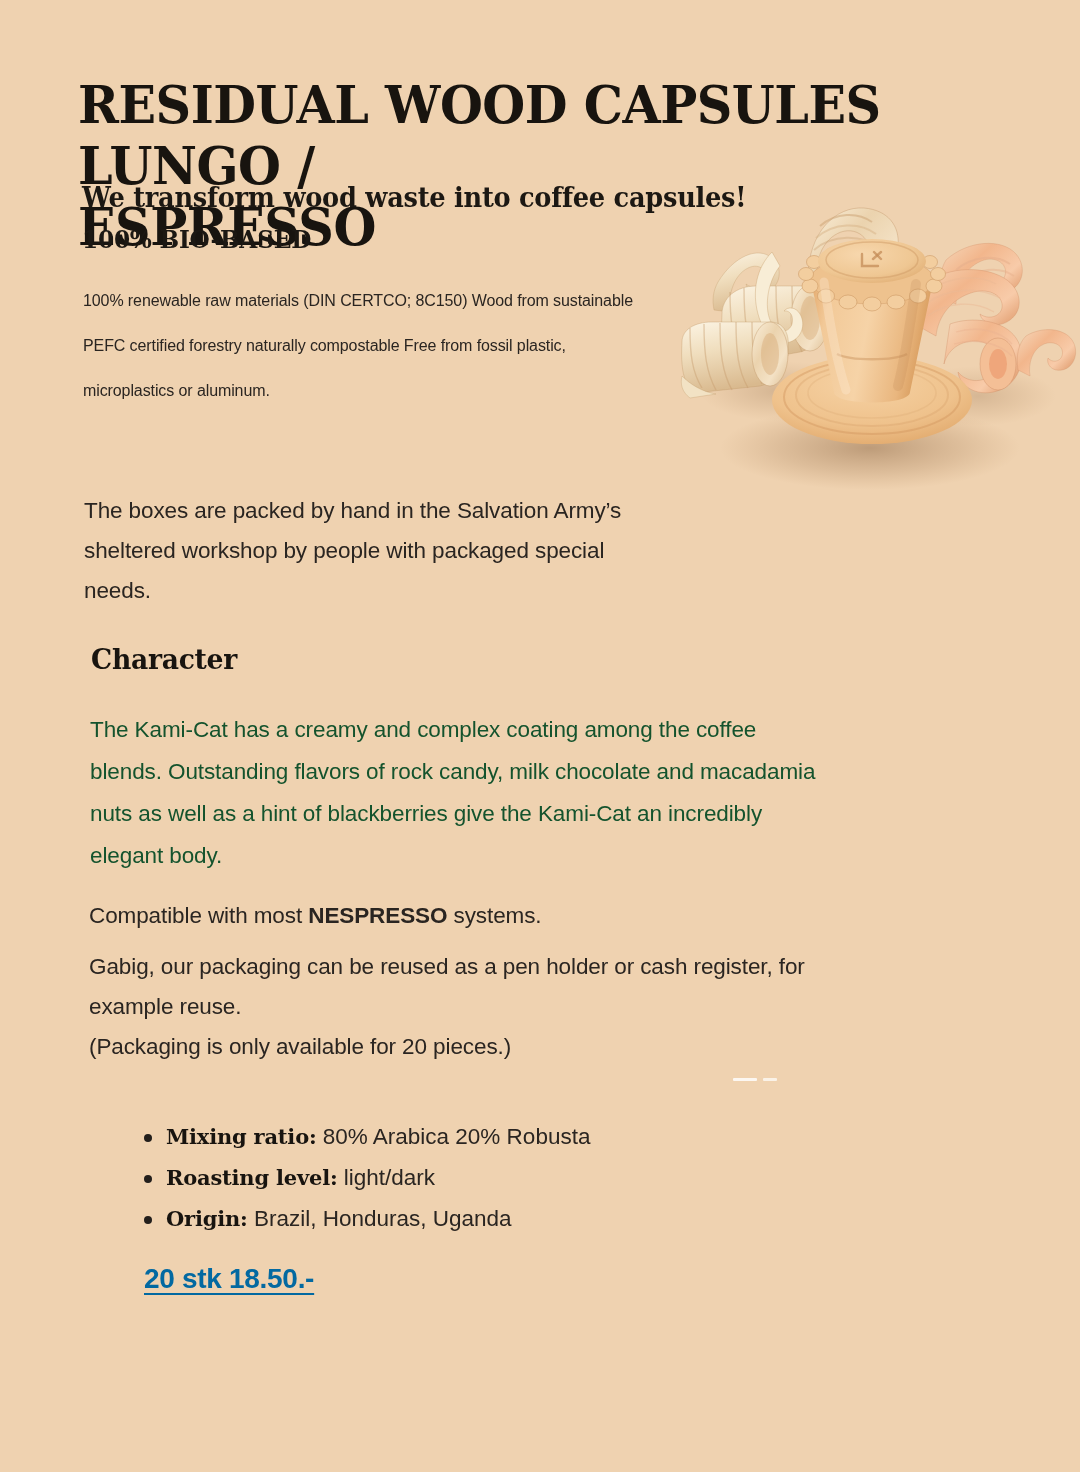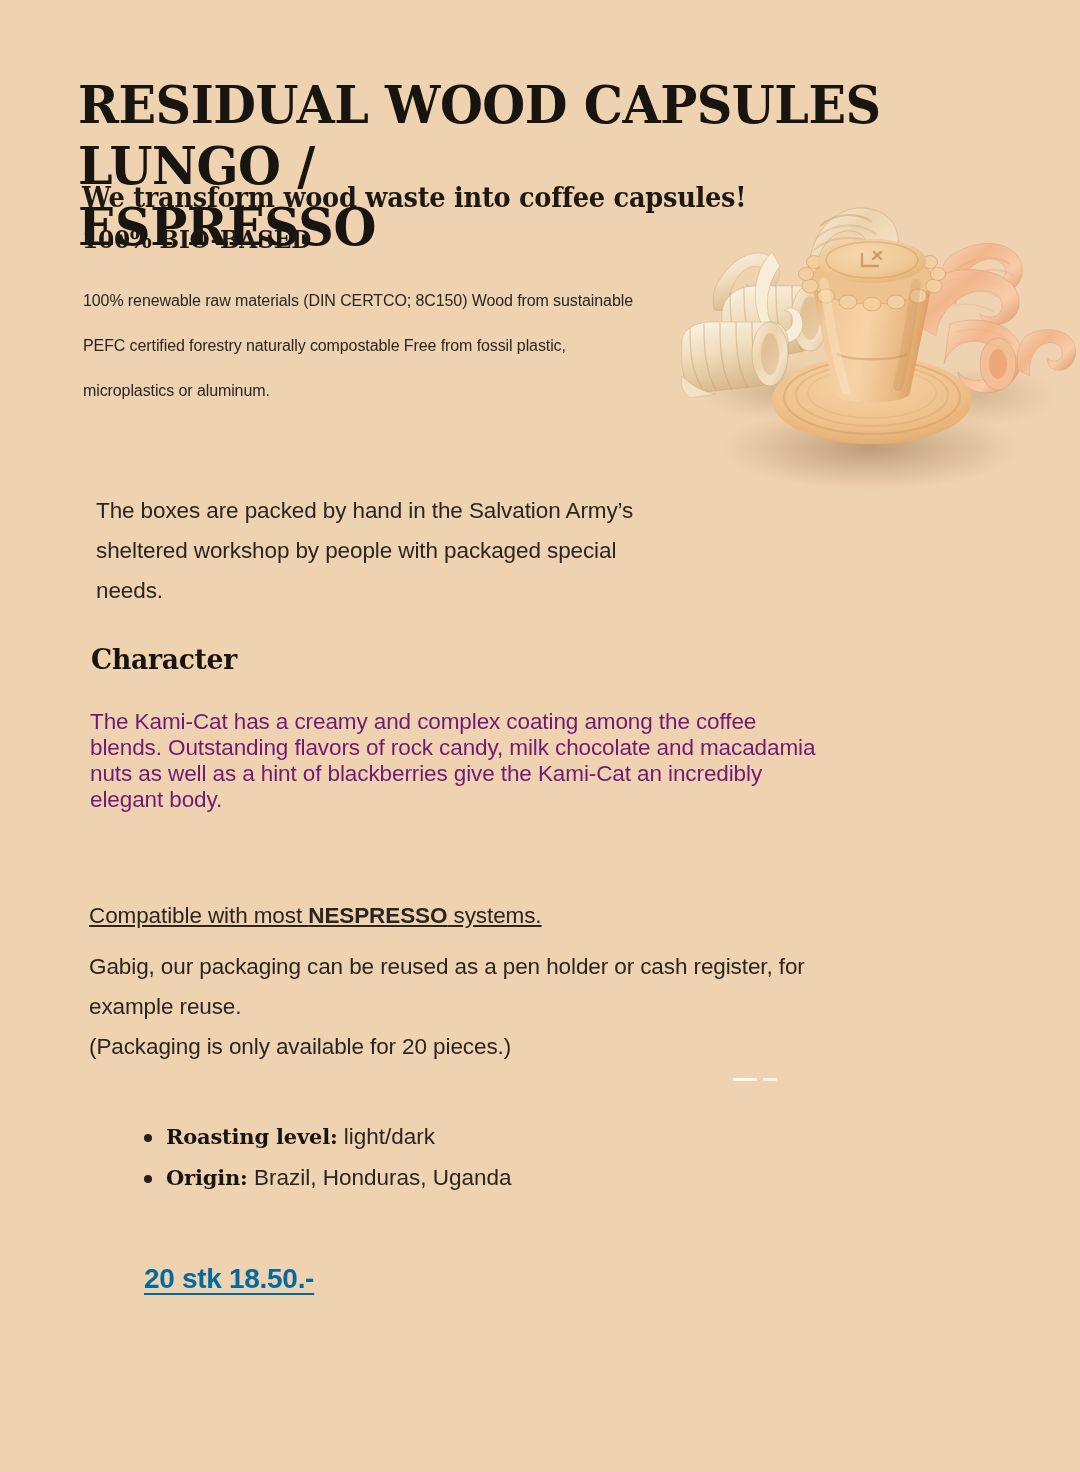--- a/index.html
+++ b/index.html
@@ -72,21 +72,21 @@
     top: 262px;
     width: 560px;
     font-size: 16px;
     line-height: 45px;
     color: #2a2521;
     letter-spacing: -0.1px;
   }
 
   .para-b {
     position: absolute;
-    left: 96px;
+    left: 84px;
     top: 468px;
     width: 560px;
     font-size: 22.5px;
     line-height: 40px;
     color: #2a2521;
     letter-spacing: -0.1px;
   }
 
   .character-head {
     position: absolute;
@@ -97,35 +97,34 @@
     transform: scaleX(0.95);
     transform-origin: left top;
   }
 
   .para-c {
     position: absolute;
     left: 90px;
     top: 686px;
     width: 740px;
     font-size: 22.5px;
-    line-height: 26px;
-    color: #701a75;
+    line-height: 42px;
+    color: #14532d;
     letter-spacing: -0.1px;
   }
 
   .para-d {
     position: absolute;
     left: 89px;
     top: 872px;
     width: 740px;
     font-size: 22.5px;
     line-height: 42px;
     color: #2a2521;
     letter-spacing: -0.1px;
-    text-decoration: underline;
   }
   .para-d b { font-weight: bold; }
 
   .para-e {
     position: absolute;
     left: 89px;
     top: 924px;
     width: 740px;
     font-size: 22.5px;
     line-height: 40px;
@@ -232,20 +231,23 @@
   <p class="para-c sans">The Kami-Cat has a creamy and complex coating among the coffee blends. Outstanding flavors of rock candy, milk chocolate and macadamia nuts as well as a hint of blackberries give the Kami-Cat an incredibly elegant body.</p>
 
   <p class="para-d sans"><span>Compatible with most </span><b>NESPRESSO</b><span> systems.</span></p>
 
   <p class="para-e sans" style="white-space: pre-line;">Gabig, our packaging can be reused as a pen holder or cash register, for example reuse.
 (Packaging is only available for 20 pieces.)</p>
 
   <div class="dash-artifact"></div>
 
   <ul class="spec-list">
+    <li>
+      <span class="spec-label">Mixing ratio:</span><span class="spec-value"> 80% Arabica 20% Robusta</span>
+    </li>
     <li>
       <span class="spec-label">Roasting level:</span><span class="spec-value"> light/dark</span>
     </li>
     <li>
       <span class="spec-label">Origin:</span><span class="spec-value"> Brazil, Honduras, Uganda</span>
     </li>
   </ul>
 
   <div class="price sans">20 stk 18.50.-</div>
 

